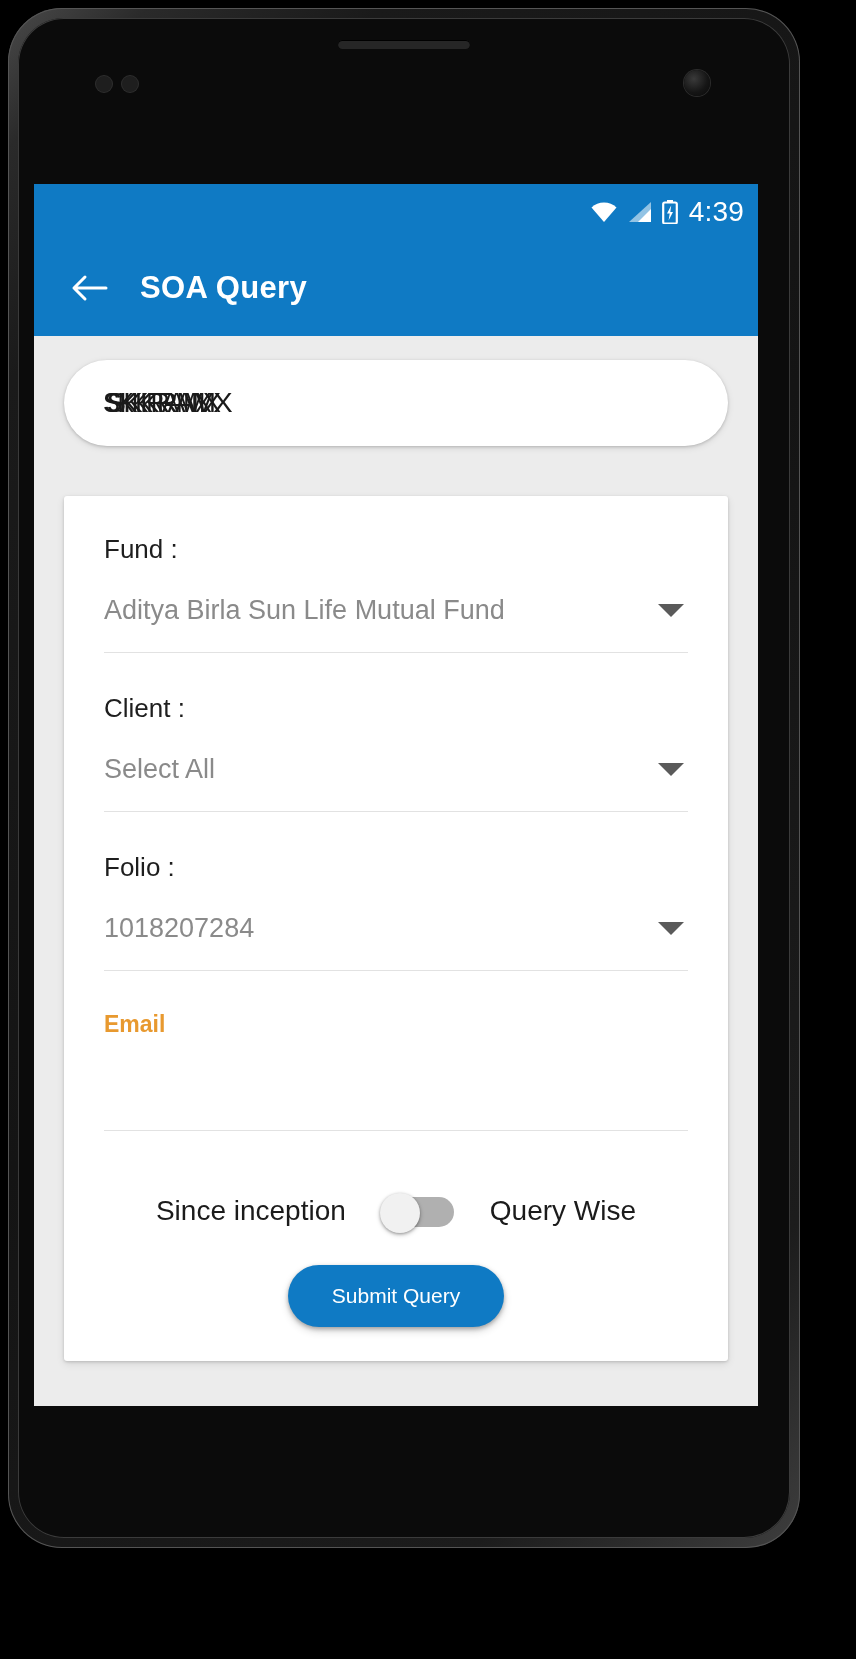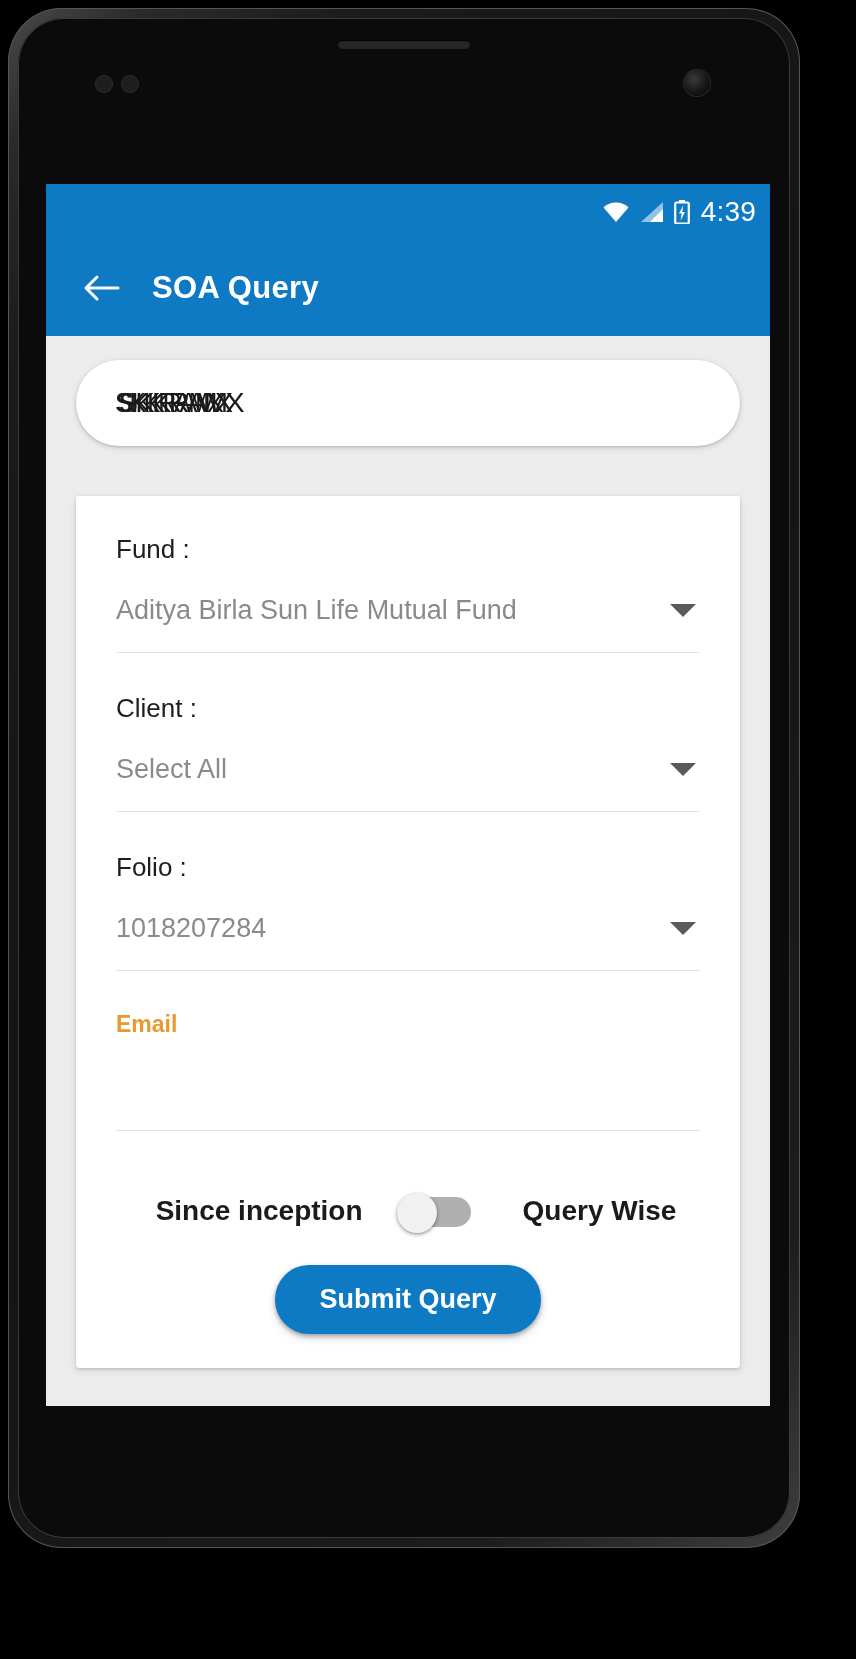--- a/index.html
+++ b/index.html
@@ -60,21 +60,21 @@
     right: 80px; top: 52px;
     width: 26px; height: 26px;
     border-radius: 50%;
     background: radial-gradient(circle at 38% 34%, #3a3a3a 0%, #151515 58%, #0a0a0a 100%);
     box-shadow: 0 0 0 1px #2c2c2c;
   }
 
   
   #screen {
     position: absolute;
-    left: 28px;
+    left: 16px;
     top: 166px;
     width: 724px;
     height: 1222px;
     background: #ececec;
     overflow: hidden;
   }
 
   
   #status-bar {
     position: relative;
@@ -201,22 +201,21 @@
     display: flex;
     align-items: center;
     justify-content: center;
     gap: 34px;
     margin-top: 22px;
     margin-bottom: 36px;
   }
   .toggle-label {
     font-size: 28px;
     color: #1b1b1b;
-    font-weight: 700;
-    margin-left: 16px;
+    font-weight: 400;
   }
   #period-toggle {
     position: relative;
     width: 76px;
     height: 36px;
     cursor: pointer;
   }
   #toggle-track {
     position: absolute;
     left: 8px; top: 4px;
@@ -231,23 +230,23 @@
     border-radius: 50%;
     background: #f1f1f1;
     box-shadow: 0 1px 3px rgba(0,0,0,0.30), 0 2px 5px rgba(0,0,0,0.18);
   }
 
   
   #submit-wrap { display: flex; justify-content: center; }
   #submit-button {
     background: #0f7ac4;
     color: #ffffff;
-    font-size: 27px;
+    font-size: 21px;
     font-family: "Liberation Sans", sans-serif;
-    font-weight: 700;
+    font-weight: 400;
     border: none;
     border-radius: 34px;
     padding: 19px 44px;
     cursor: pointer;
     box-shadow: 0 2px 4px rgba(0,0,0,0.28), 0 4px 9px rgba(0,0,0,0.16);
   }
 </style>
 </head>
 <body>
 

